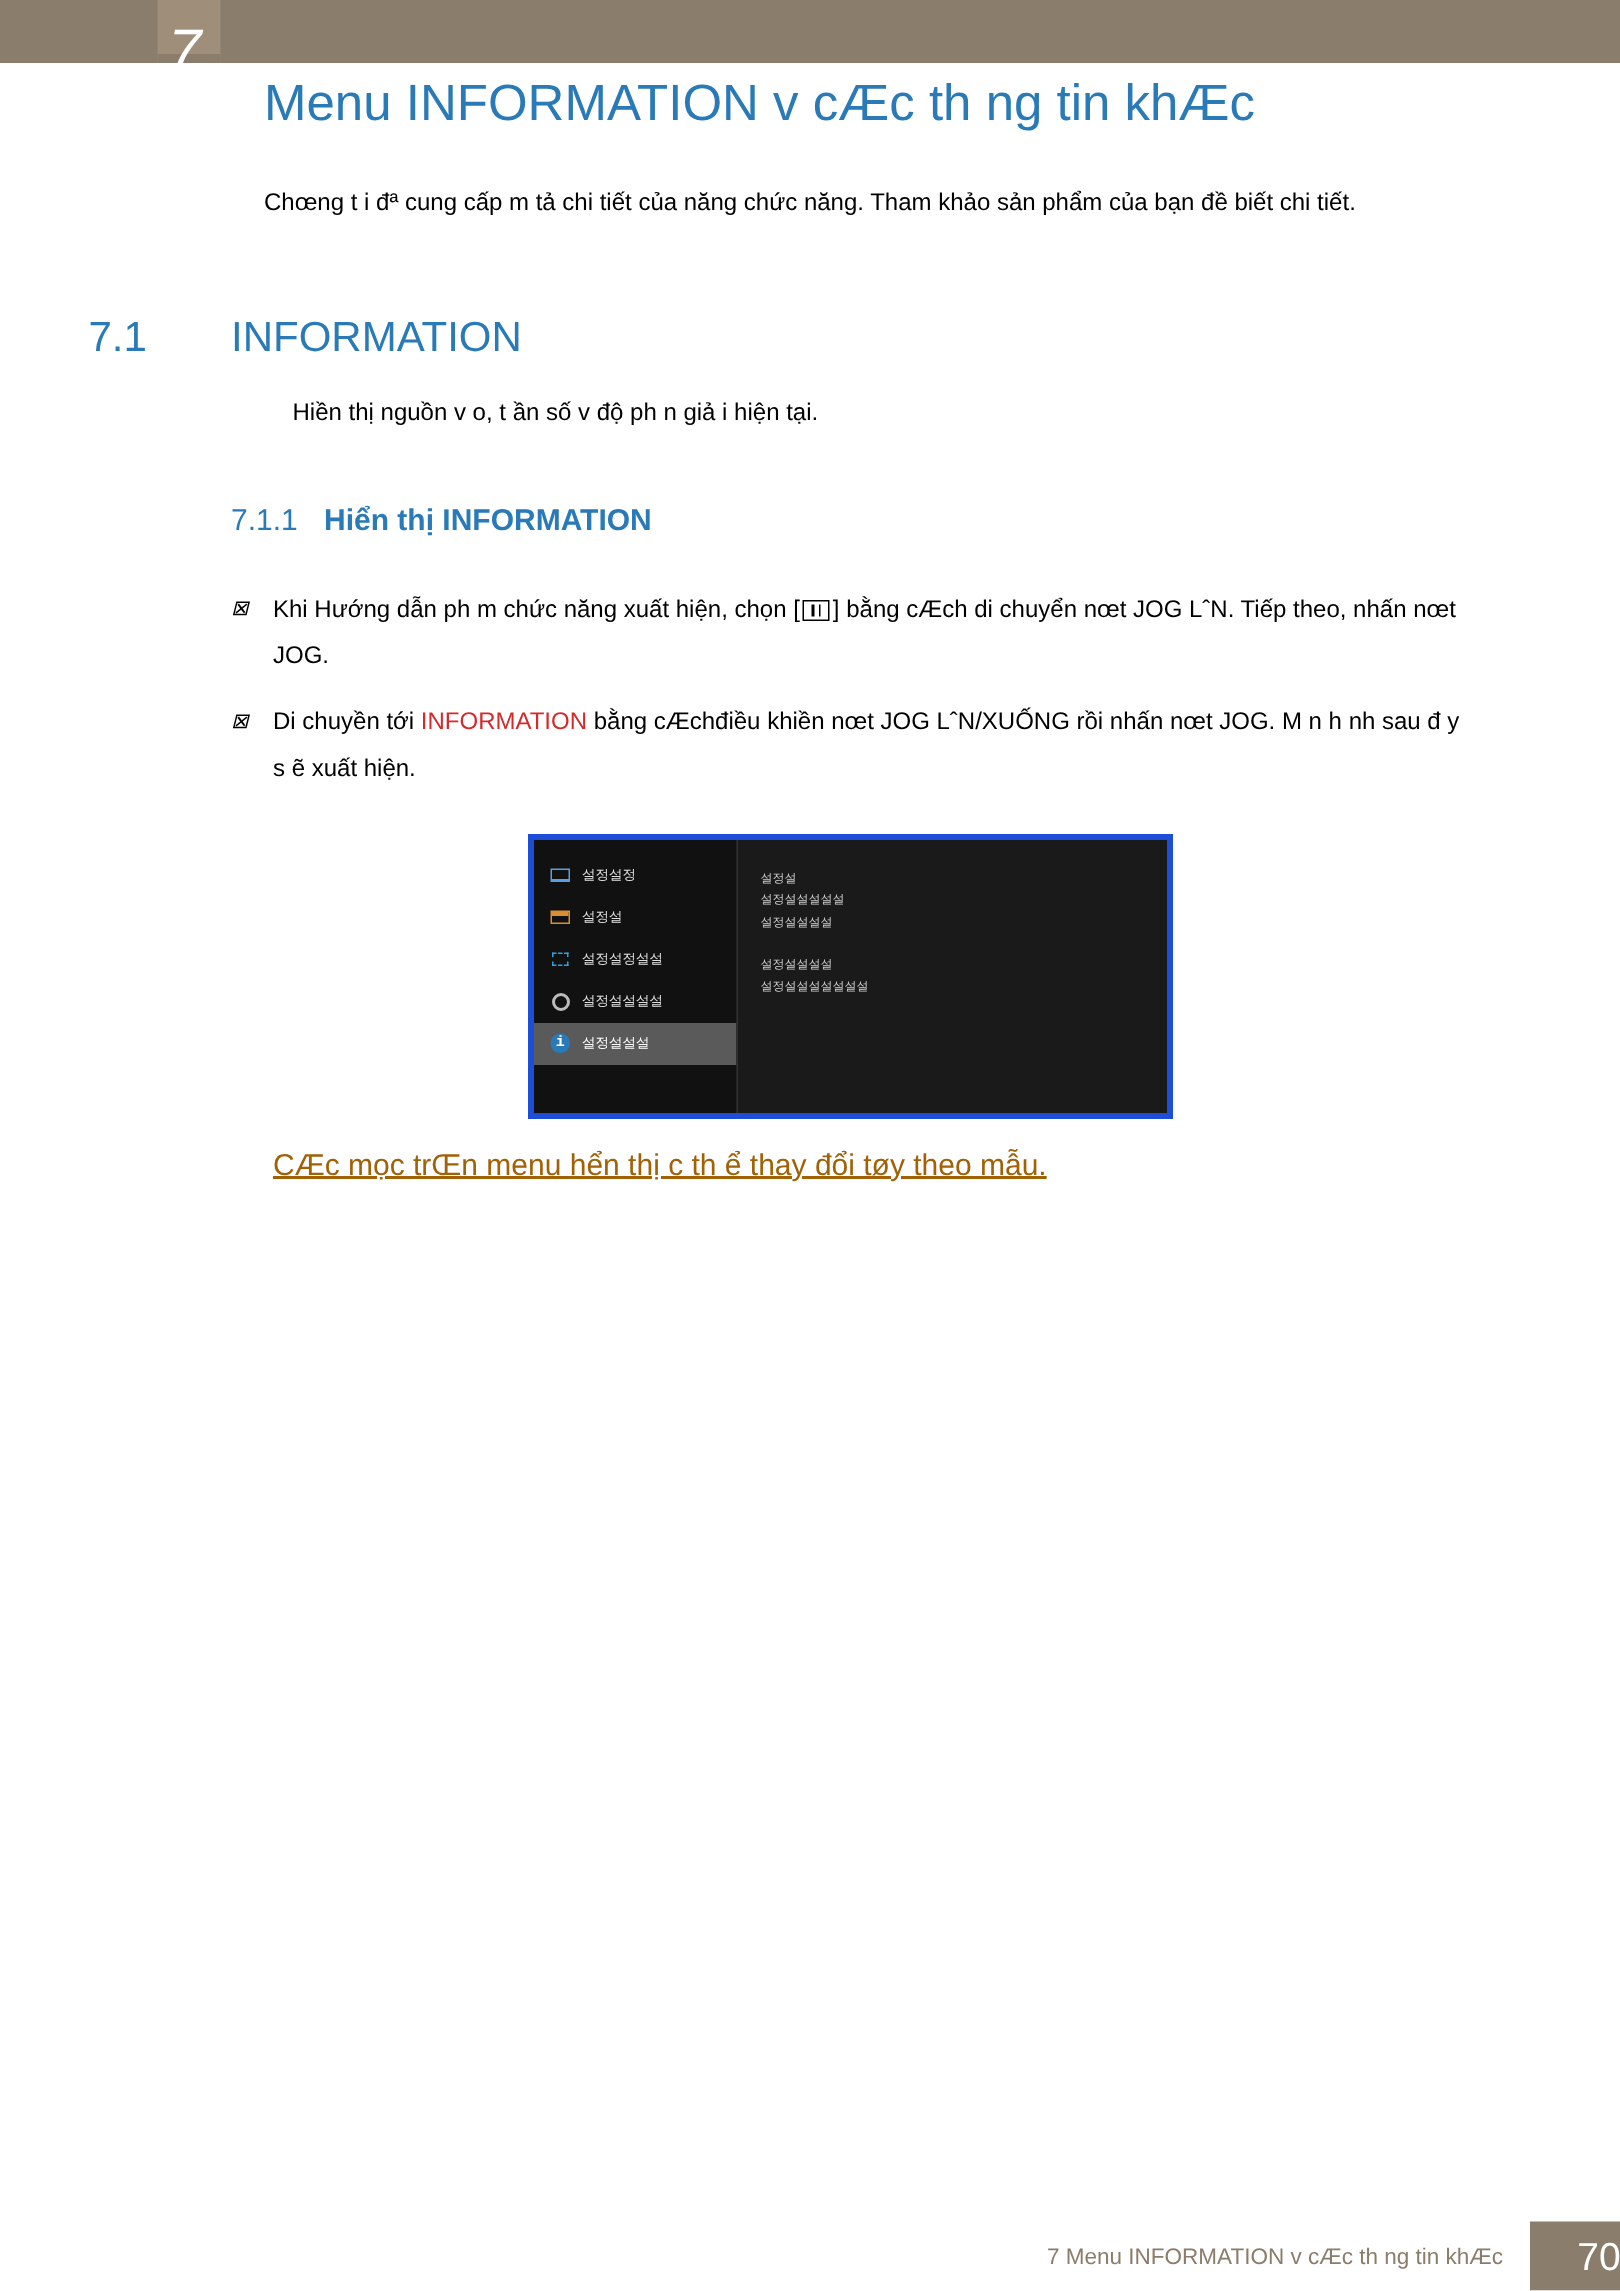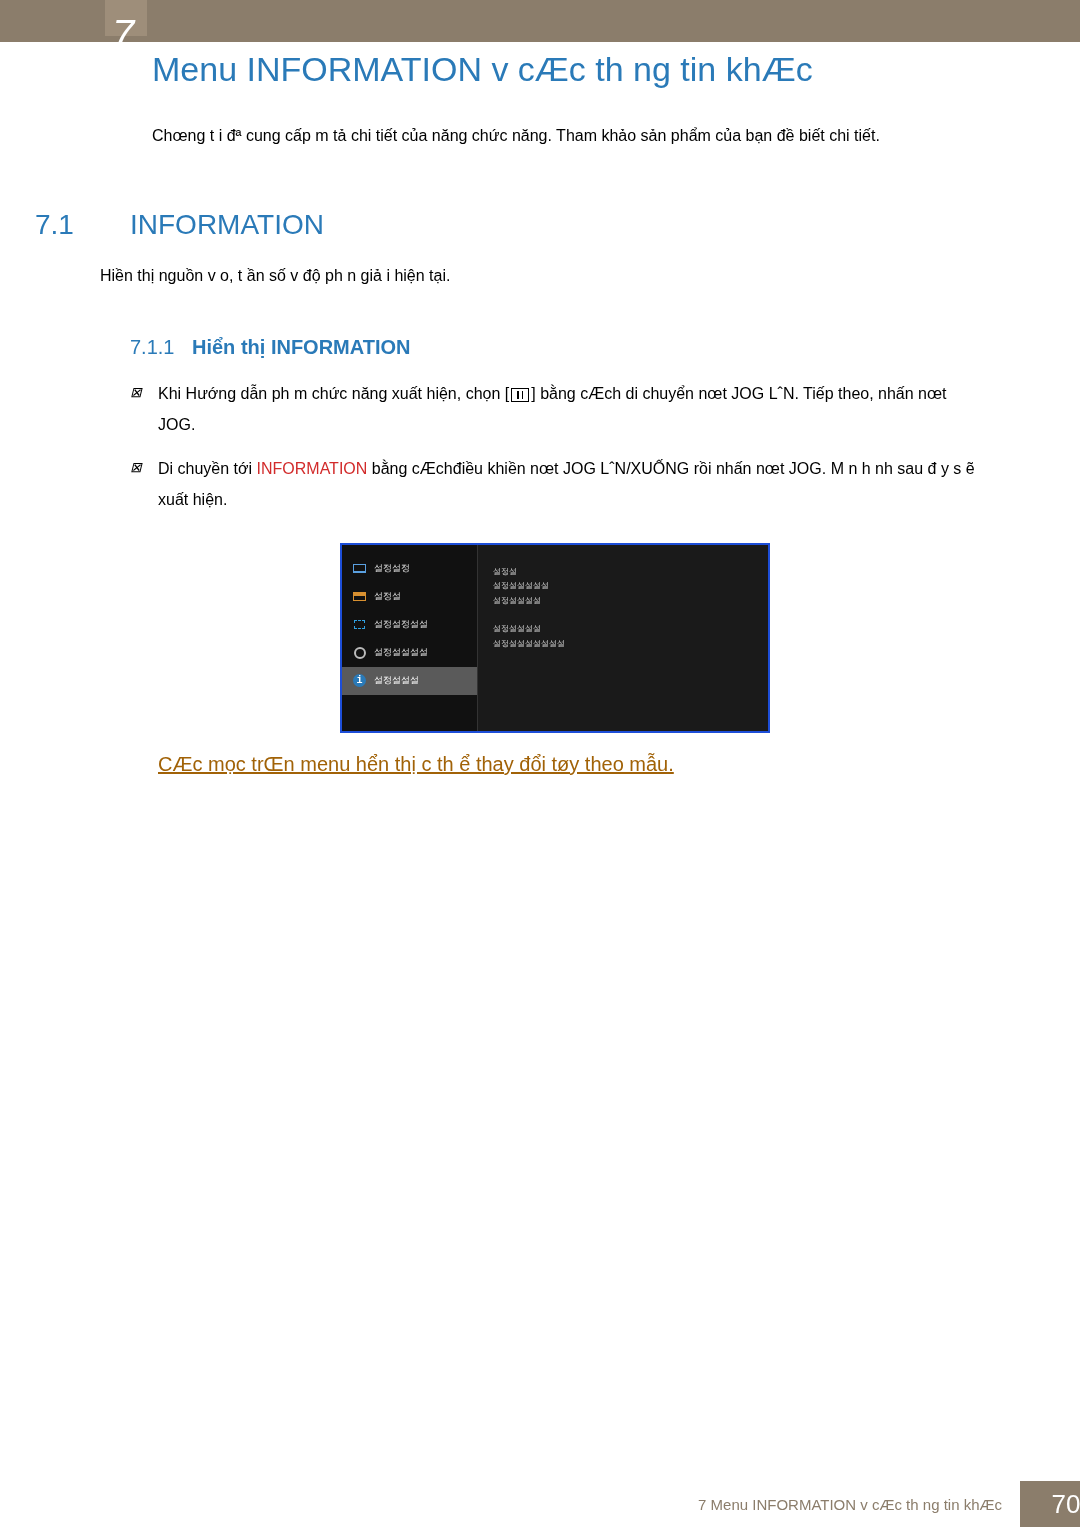--- a/index.html
+++ b/index.html
@@ -28,21 +28,21 @@
     .chapter-num {
       position: absolute;
       left: 112px;
       top: 12px;
       color: #ffffff;
       font-size: 40px;
       font-weight: 300;
       font-style: italic;
     }
     .main {
-      padding: 0 100px 0 57px;
+      padding: 0 100px 0 81px;
     }
     .main-title {
       color: #2a7ab8;
       font-size: 34px;
       font-weight: 400;
       margin-top: 8px;
       margin-left: 95px;
     }
     .intro {
       font-size: 16px;
@@ -67,29 +67,29 @@
     }
     .section-title {
       color: #2a7ab8;
       font-size: 28px;
       font-weight: 400;
     }
     .para {
       font-size: 16px;
       color: #000;
       line-height: 1.6;
-      margin-left: 43px;
+      margin-left: 114px;
       margin-top: 22px;
     }
     .subsection-row {
       display: flex;
       align-items: baseline;
       margin-top: 48px;
       margin-left: 73px;
-      margin-bottom: 20px;
+      margin-bottom: 33px;
     }
     .subsection-num {
       color: #2a7ab8;
       font-size: 20px;
       font-weight: 500;
       width: 62px;
     }
     .subsection-title {
       color: #2a7ab8;
       font-size: 20px;
@@ -137,21 +137,21 @@
     .inline-icon::before { left: 5px; }
     .inline-icon::after { right: 5px; }
     .osd-wrap {
       display: flex;
       justify-content: center;
       margin: 28px 0 20px 73px;
     }
     .osd {
       display: flex;
       background: #0a0a0a;
-      border: 2px solid #1d4ed8;
+      border: 4px solid #1d4ed8;
       width: 430px;
       height: 190px;
       font-family: Liberation Mono, monospace;
     }
     .osd-left {
       width: 135px;
       background: #111;
       padding: 10px 0;
     }
     .osd-item {

